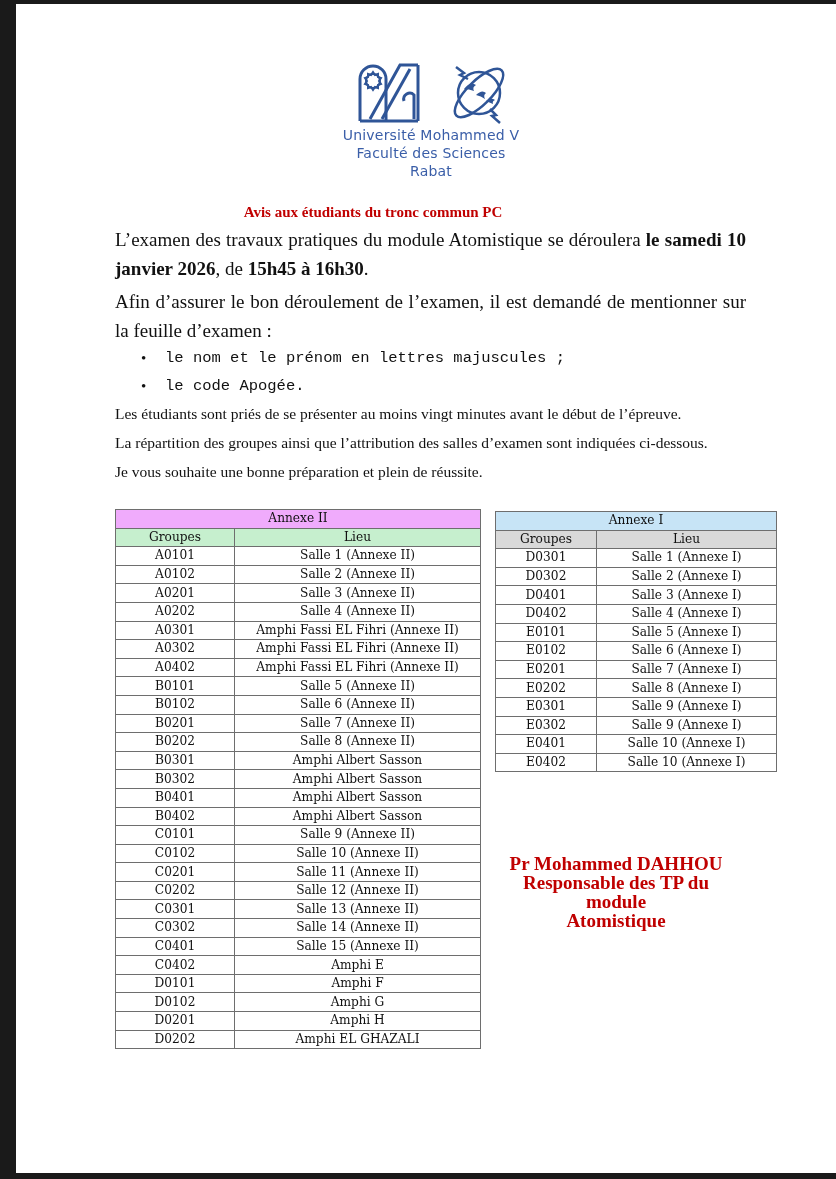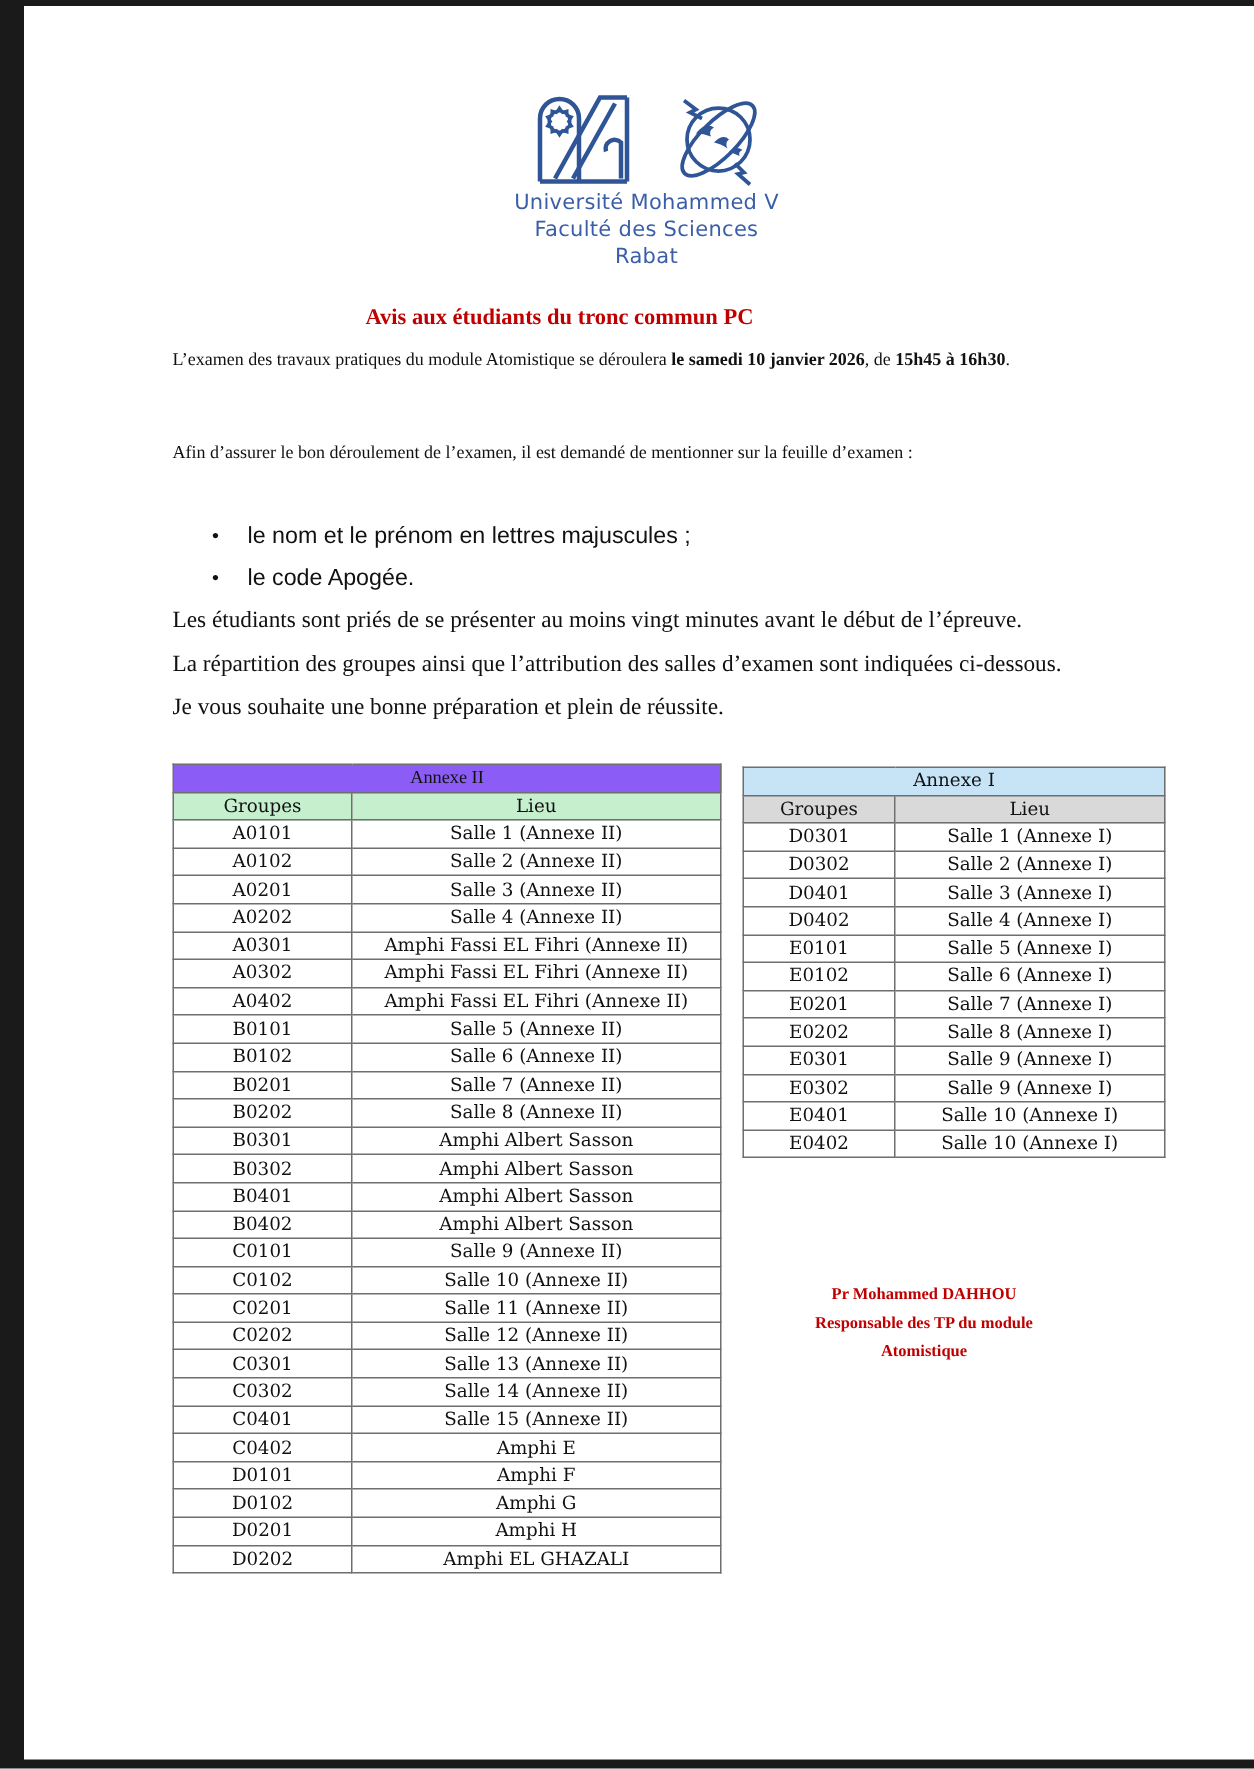--- a/index.html
+++ b/index.html
@@ -19,50 +19,50 @@
     position: absolute; left: 0; width: 250px; text-align: center;
     color: #3a5ea8; font-family: "DejaVu Sans", sans-serif; font-size: 14px;
     letter-spacing: 0.2px; font-weight: normal; line-height: 18px;
   }
   .title {
     position: absolute; left: 0; width: 714px; top: 200px; text-align: center;
     color: #c00000; font-family: "Liberation Serif", serif; font-weight: bold; font-size: 15px;
   }
   .body-text {
     position: absolute; left: 99px; width: 631px;
-    font-family: "Liberation Serif", serif; font-size: 12px; color: #111;
+    font-family: "Liberation Serif", serif; font-size: 19px; color: #111;
     line-height: 29px;
   }
   .justify { text-align: justify; text-align-last: left; }
   .line { position: absolute; left: 99px; width: 631px;
     font-family: "Liberation Serif", serif; font-size: 15.5px; color: #111; white-space: nowrap; }
   .bullet { position: absolute; left: 125px; font-family: "Liberation Serif", serif; font-size: 15px; color:#111; }
-  .bullet-text { position: absolute; left: 149px; font-family: Liberation Sans, sans-serif; font-size: 15.5px; color:#111; white-space: nowrap;}
+  .bullet-text { position: absolute; left: 149px; font-family: Liberation Mono, monospace; font-size: 15.5px; color:#111; white-space: nowrap;}
   b { font-weight: bold; }
 
   table.sched {
     position: absolute; border-collapse: collapse;
     font-family: "DejaVu Serif", serif; font-size: 12.2px; color: #111;
   }
   table.sched td, table.sched th {
     border: 1px solid #6e6e6e; text-align: center; padding: 0; height: 17.6px;
     font-weight: normal; line-height: 17px; white-space: nowrap;
   }
   #t2 { left: 99px; top: 505px; width: 366px; }
   #t2 .c1 { width: 118px; }
-  #t2 .hdr-main { background: #8b5cf6; font-family: Liberation Serif, serif; }
+  #t2 .hdr-main { background: #f0abfc; }
   #t2 .hdr-sub { background: #c6efce; }
   #t1 { left: 479px; top: 507px; width: 282px; }
   #t1 .c1 { width: 100px; }
   #t1 .hdr-main { background: #c7e4f6; }
   #t1 .hdr-sub { background: #d9d9d9; }
 
   .sign {
     position: absolute; left: 480px; top: 850px; width: 240px; text-align: center;
-    color: #c00000; font-family: "Liberation Serif", serif; font-weight: bold; font-size: 11px;
+    color: #c00000; font-family: "Liberation Serif", serif; font-weight: bold; font-size: 19px;
     line-height: 19px;
   }
 </style>
 </head>
 <body>
 
 <div class="page">
 
   <div class="logo">
     <svg style="left:50px;top:2px" width="70" height="62" viewBox="0 0 70 62">

